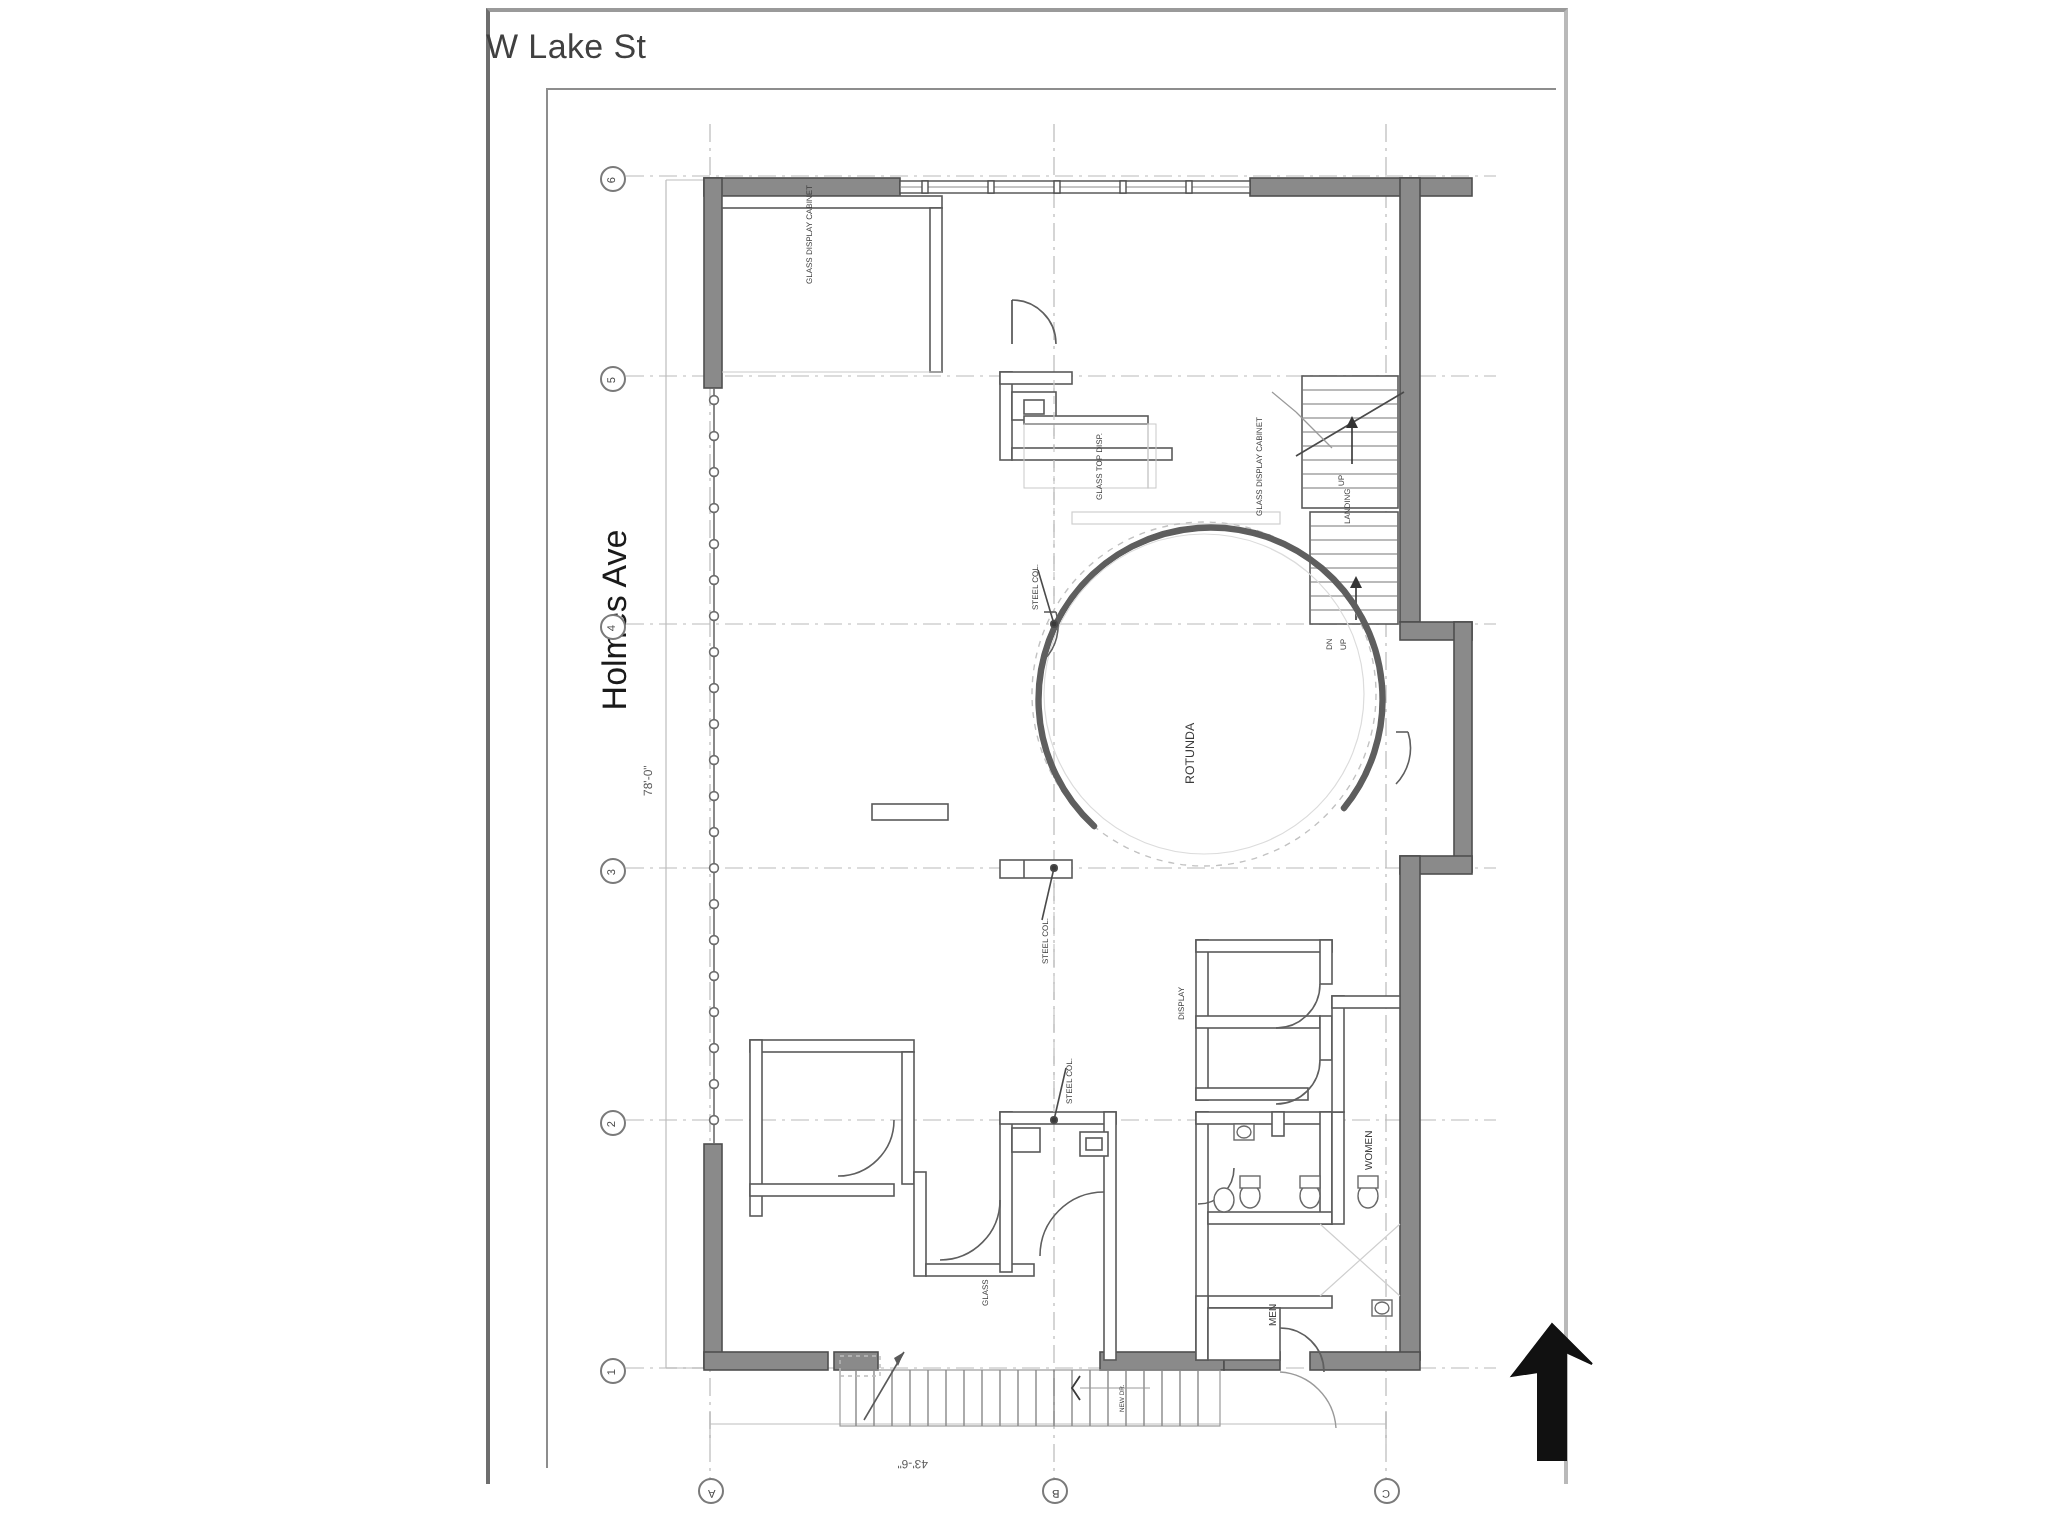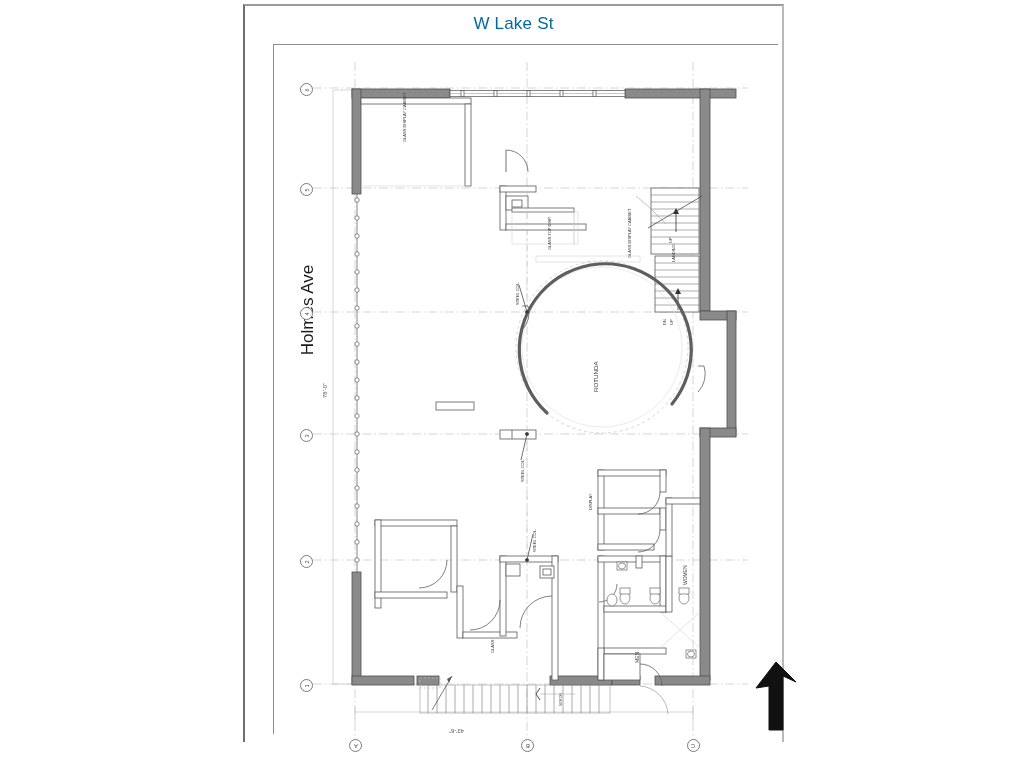--- a/index.html
+++ b/index.html
@@ -24,22 +24,22 @@
   .doc-frame-inner{
     position:absolute;left:273px;top:44px;width:505px;height:690px;
     border-left:1.5px solid #8d8d8d;
     border-top:1.5px solid #8d8d8d;
     box-sizing:border-box;
   }
 
   
   .street-top{
     position:absolute;left:243px;top:14px;width:541px;
-    text-align:center;font-size:17px;letter-spacing:.2px;
-    color:#0369a1;
+    text-align:left;font-size:17px;letter-spacing:.2px;
+    color:#404040;
   }
   .street-left{
     position:absolute;left:218px;top:300px;width:180px;
     text-align:center;font-size:17px;color:#1a1a1a;
     transform:rotate(-90deg);transform-origin:center center;
   }
 
   
   .plan{position:absolute;left:0;top:0;width:1024px;height:768px;}
   .plan svg{position:absolute;left:0;top:0;}

